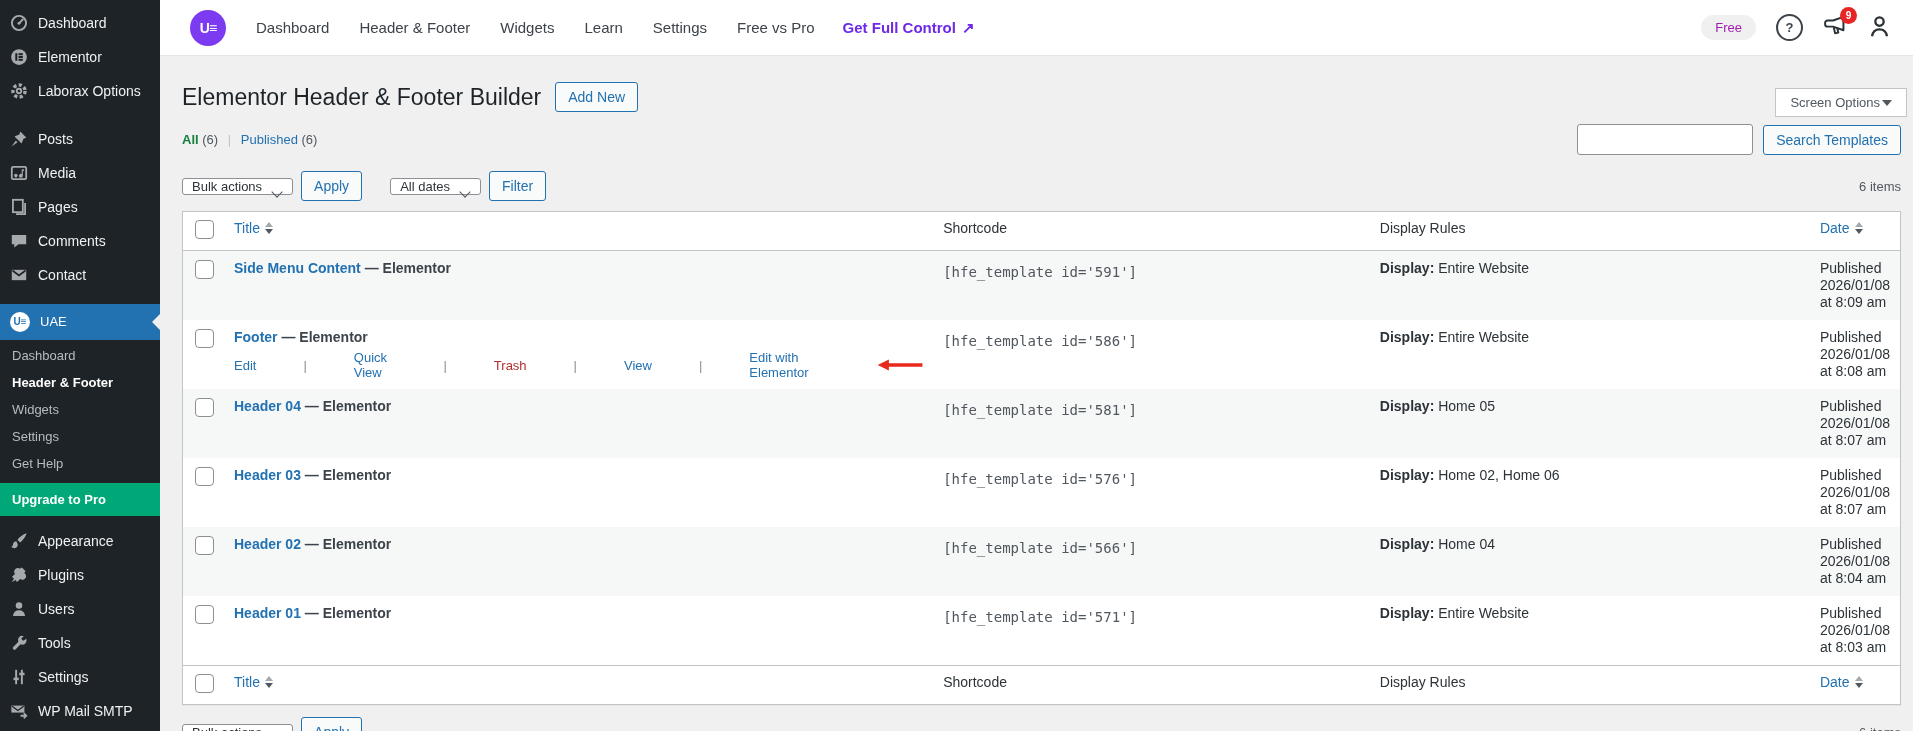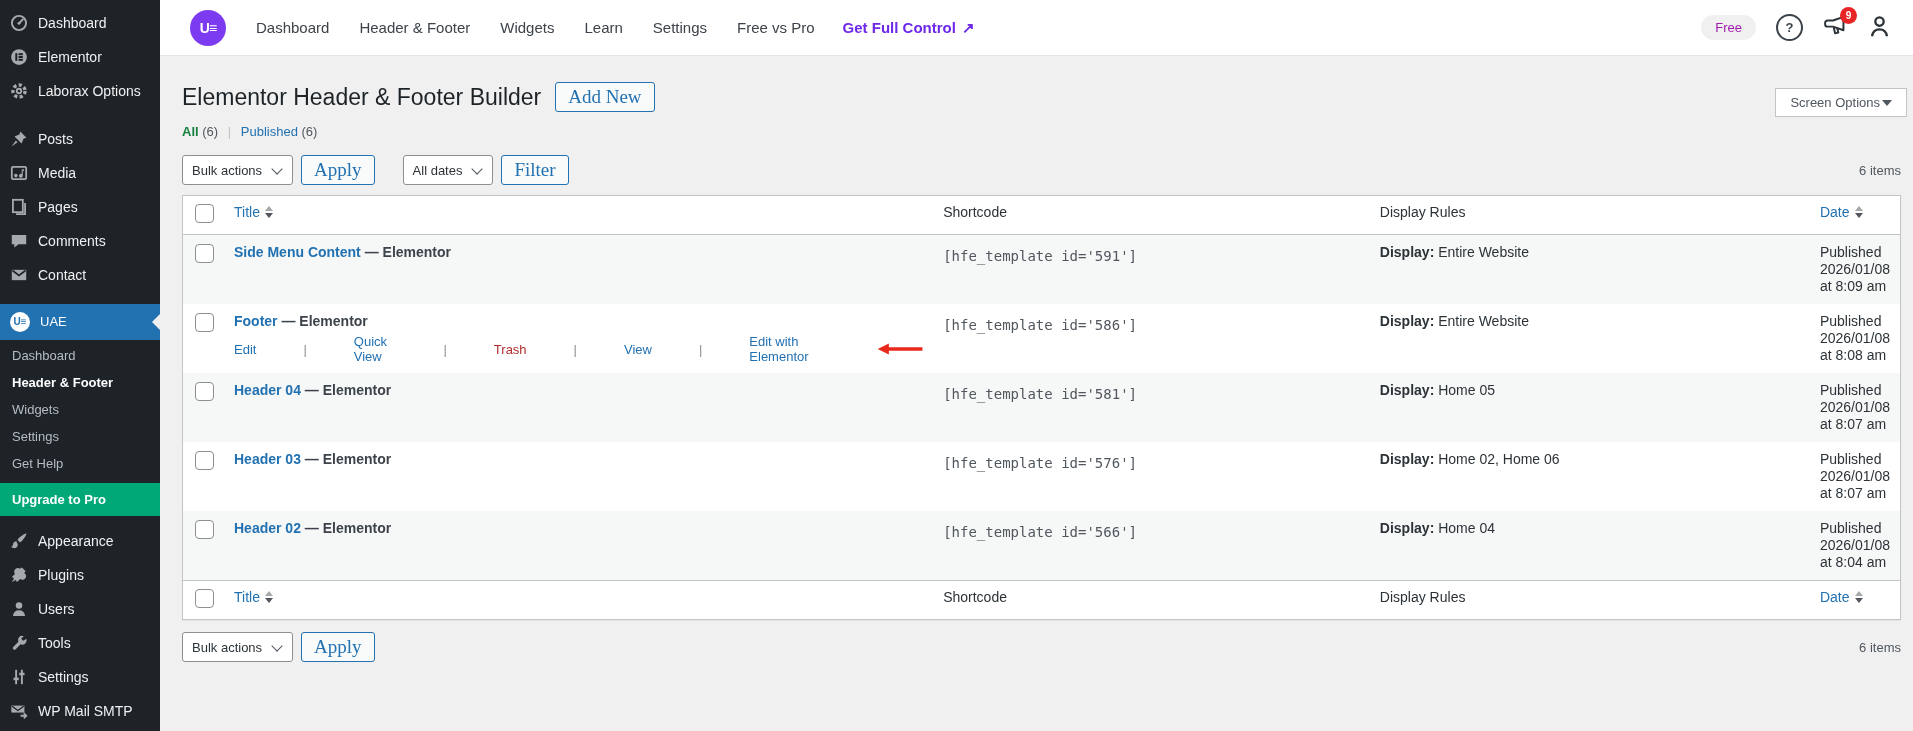--- a/index.html
+++ b/index.html
@@ -38,34 +38,34 @@
          width:17px;height:17px;font-size:10px;font-weight:bold;display:flex;align-items:center;justify-content:center;}
   .user-wrap{display:inline-flex;color:#2c3338;}
   
   .content{position:relative;padding:0 12px 0 22px;}
   .screen-options{position:absolute;top:6px;right:6px;background:#fff;border:1px solid #c3c4c7;
        padding:6px 14px;color:#50575e;display:flex;align-items:center;gap:2px;cursor:pointer;}
   .tri-down{width:0;height:0;border-left:5px solid transparent;border-right:5px solid transparent;border-top:6px solid #50575e;}
   .title-row{display:flex;align-items:center;gap:14px;margin-top:26px;}
   h1{font-size:23px;font-weight:400;color:#1d2327;margin:0;}
   .button{display:inline-flex;align-items:center;background:#f9fafa;border:1px solid var(--accent);
-          color:var(--accent);border-radius:3px;height:30px;padding:0 12px;font-size:19px;box-sizing:border-box;cursor:pointer;
-          font-family:Liberation Serif, serif;}
+          color:var(--accent);border-radius:3px;height:30px;padding:0 12px;font-size:14px;box-sizing:border-box;cursor:pointer;
+          font-family:Liberation Sans, sans-serif;}
   .filters-row{display:flex;align-items:center;margin-top:12px;}
   .subsubsub{color:#50575e;}
   .subsubsub .current-filter{font-weight:bold;color:#15803d;}
   .subsubsub a{color:var(--accent);}
   .subsubsub .count{color:#50575e;}
   .subsubsub .pipe{color:#c3c4c7;margin:0 6px;}
   .search-box{margin-left:auto;display:flex;align-items:center;gap:10px;}
   .search-box input{width:176px;height:31px;border:1px solid #8c8f94;border-radius:3px;box-sizing:border-box;
        padding:0 8px;font-size:14px;font-family:"Liberation Sans",sans-serif;background:#fff;}
   .tablenav{display:flex;align-items:center;gap:8px;margin-top:16px;}
   .tablenav.bottom{margin-top:12px;}
-  .select{position:relative;background:#fff;border:1px solid #8c8f94;border-radius:3px;height:30px;
+  .select{position:relative;background:#fff;border:1px solid #8c8f94;border-radius:3px;height:17px;
           display:inline-flex;align-items:center;padding:0 30px 0 9px;color:#2c3338;font-size:13px;cursor:pointer;box-sizing:border-box;}
   .select:after{content:"";position:absolute;right:11px;top:9px;width:7px;height:7px;
           border-right:1.8px solid #50575e;border-bottom:1.8px solid #50575e;transform:rotate(45deg);}
   .items-count{margin-left:auto;color:#50575e;}
   .gap12{width:12px;flex:none;}
   
   table.wp-list{width:100%;border-collapse:collapse;background:#fff;border:1px solid #c3c4c7;margin-top:10px;
        box-shadow:0 1px 1px rgba(0,0,0,.04);}
   .wp-list thead tr{border-bottom:1px solid #c3c4c7;}
   .wp-list tfoot tr{border-top:1px solid #c3c4c7;}
@@ -305,20 +305,24 @@
       </div>
 
       <div class="filters-row">
         <div class="subsubsub">
           <span class="current-filter">All</span>
           <span class="count">(6)</span>
           <span class="pipe">|</span>
           <a>Published</a>
           <span class="count">(6)</span>
         </div>
+        <div class="search-box">
+          <input type="text" style="">
+          <span class="button">Search Templates</span>
+        </div>
       </div>
 
       <div class="tablenav top">
         <span class="select">Bulk actions</span>
         <span class="button">Apply</span>
         <span class="gap12"></span>
         <span class="select">All dates</span>
         <span class="button">Filter</span>
         <span class="items-count">6 items</span>
       </div>
@@ -395,20 +399,27 @@
               <td class="display-cell"><b>Display:</b> Home 02, Home 06</td>
               <td class="date-cell"><span>Published</span><br>2026/01/08 at 8:07 am</td>
             </tr>
             <tr class="striped">
               <td class="check-col"><span class="checkbox"></span></td>
               <td class="title-cell"><a class="row-title">Header 02</a> <span class="suffix">— Elementor</span></td>
               <td class="shortcode-cell">[hfe_template id='566']</td>
               <td class="display-cell"><b>Display:</b> Home 04</td>
               <td class="date-cell"><span>Published</span><br>2026/01/08 at 8:04 am</td>
             </tr>
+            <tr>
+              <td class="check-col"><span class="checkbox"></span></td>
+              <td class="title-cell"><a class="row-title">Header 01</a> <span class="suffix">— Elementor</span></td>
+              <td class="shortcode-cell">[hfe_template id='571']</td>
+              <td class="display-cell"><b>Display:</b> Entire Website</td>
+              <td class="date-cell"><span>Published</span><br>2026/01/08 at 8:03 am</td>
+            </tr>
           </tbody>
         <tfoot>
           <tr>
             <td class="check-col"><span class="checkbox"></span></td>
             <th><a class="sort-link">
                   <span>Title</span>
                   <span class="sort-arrows">
                     <i class="up"></i>
                     <i class="down"></i>
                   </span>

